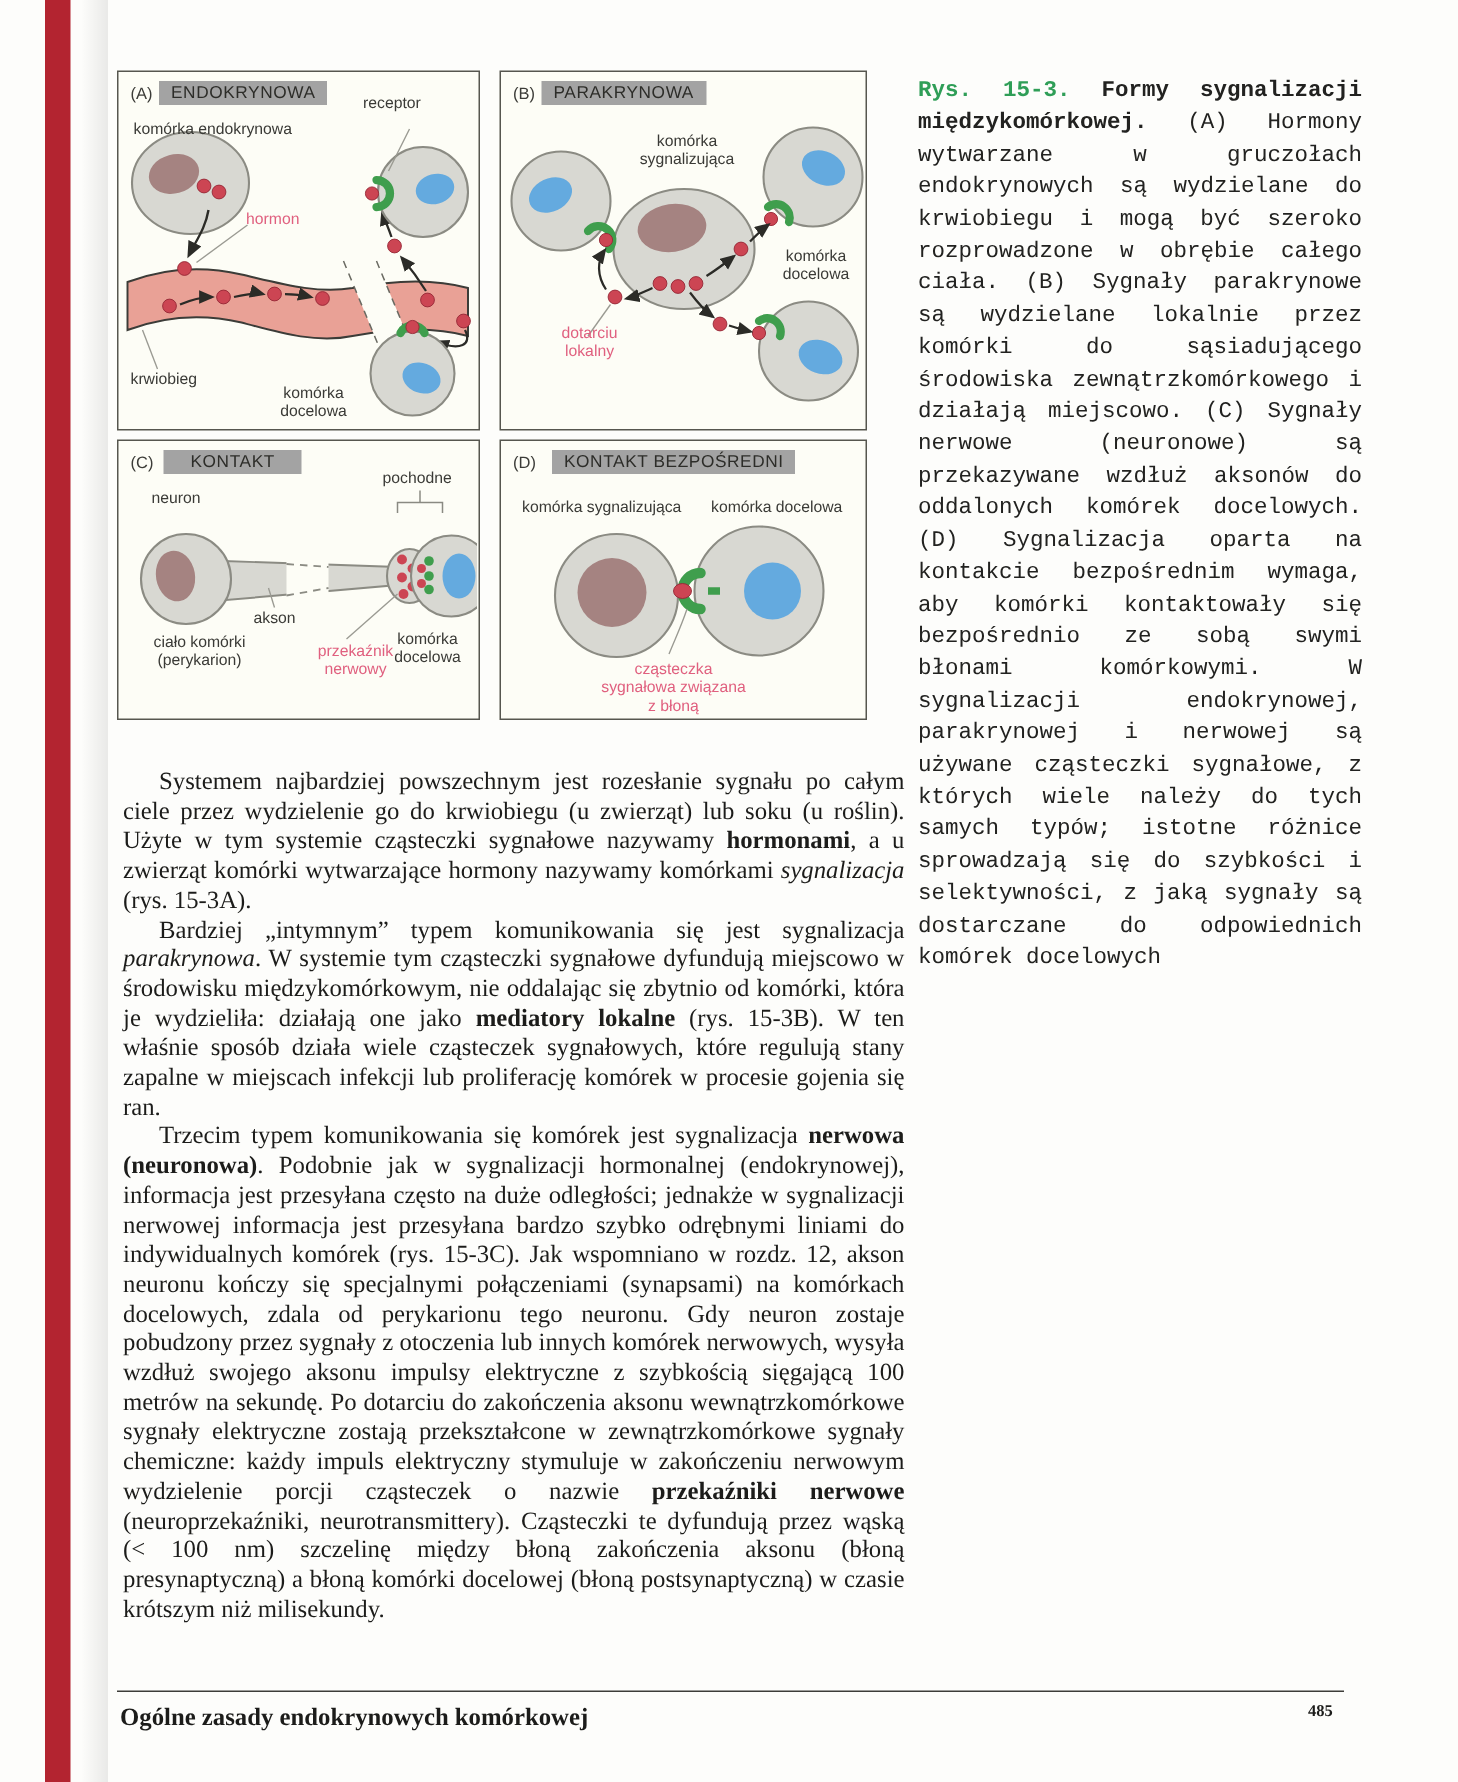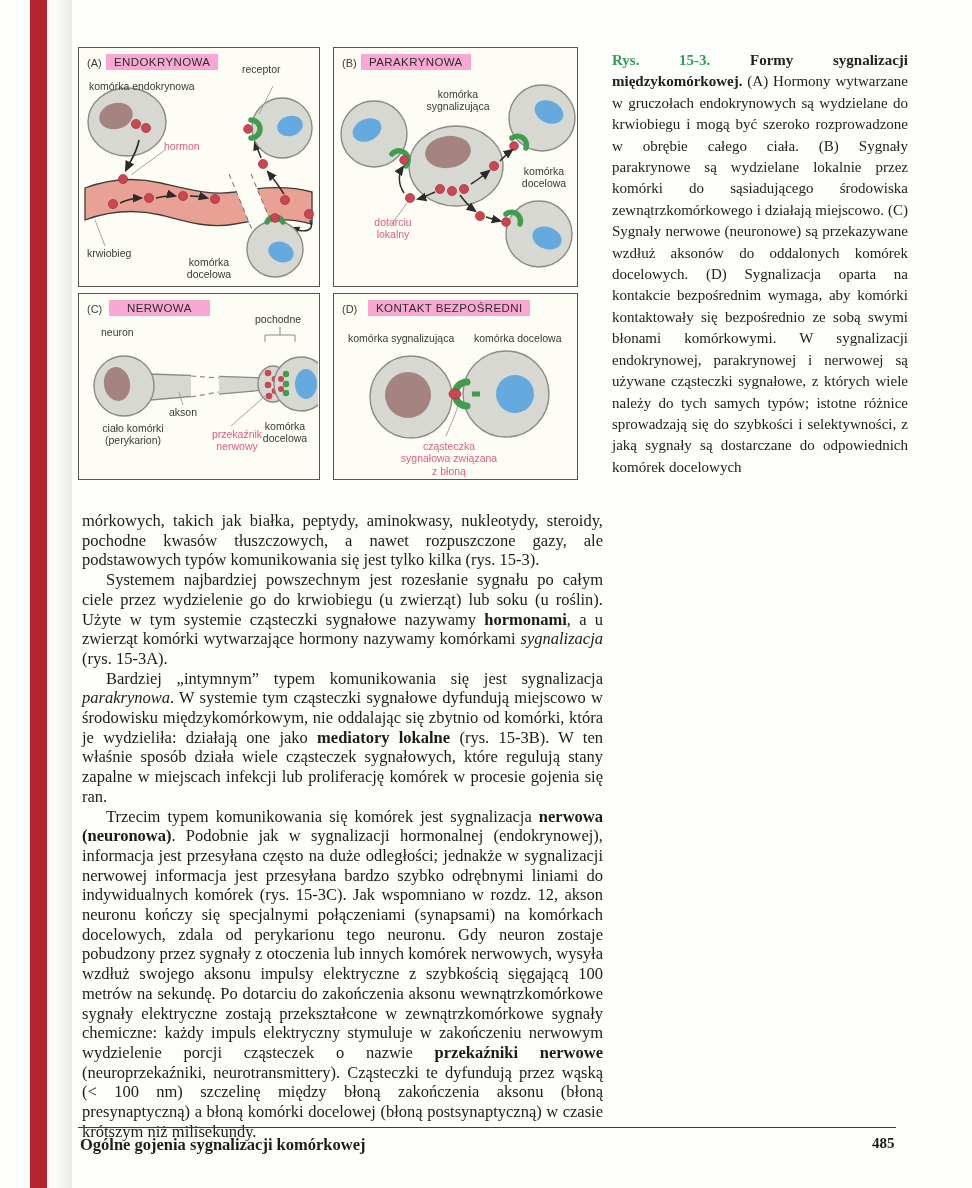--- a/index.html
+++ b/index.html
@@ -11,39 +11,39 @@
   
   .figure{position:absolute;left:78px;top:47px;width:500px;height:433px;}
   .panel{position:absolute;background:#fdfdf6;border:1.3px solid #56564f;box-sizing:border-box;}
   .panel-a{left:0;top:0;width:242px;height:240px;}
   .panel-b{left:255px;top:0;width:245px;height:240px;}
   .panel-c{left:0;top:246px;width:242px;height:187px;}
   .panel-d{left:255px;top:246px;width:245px;height:187px;}
   .panel svg{position:absolute;left:0;top:0;}
   .ptag{position:absolute;font-family:"Liberation Sans",sans-serif;font-size:11px;color:#3c3c38;}
   .ptitle{position:absolute;font-family:"Liberation Sans",sans-serif;font-size:11.5px;color:#2d2d29;
-        background:#f9a8d4;padding:2px 8px;letter-spacing:.4px;white-space:nowrap;}
+        background:#a3a3a3;padding:2px 8px;letter-spacing:.4px;white-space:nowrap;}
   .lbl{position:absolute;font-family:"Liberation Sans",sans-serif;font-size:10.5px;line-height:1.18;
         color:#3a3a36;text-align:center;}
   .lbl.la{text-align:center;white-space:nowrap;}
   .lbl.pink{color:#e0607f;}
   
   .caption{position:absolute;left:612px;top:50px;width:296px;font-size:15px;line-height:21.4px;
-        text-align:justify;color:#222220;}
+        text-align:justify;color:#222220;font-family:Liberation Mono, monospace;}
   .cap-ref{color:#2f9e57;font-weight:bold;}
   .cap-title{font-weight:bold;}
   
   .article{position:absolute;left:82px;top:511px;width:521px;font-size:16.5px;line-height:19.7px;
         text-align:justify;}
   .article p{margin:0;text-indent:24px;}
   .article p.noindent{text-indent:0;}
   
   .footer-rule{position:absolute;left:78px;top:1127px;width:818px;border-top:1.5px solid #3d3d39;}
   .footer-title{position:absolute;left:80px;top:1135px;font-size:16.5px;font-weight:bold;white-space:nowrap;}
-  .page-num{position:absolute;left:872px;top:1135px;font-size:15px;font-weight:bold;}
+  .page-num{position:absolute;left:872px;top:1135px;font-size:11px;font-weight:bold;}
 </style>
 </head>
 <body>
 
 <div class="page">
   <div class="accent-bar"></div>
   <div class="edge-shade"></div>
 
   <div class="figure">
 
@@ -196,21 +196,21 @@
           <circle cx="202" cy="85" r="3" fill="#cc4553"></circle>
           <circle cx="202" cy="95" r="3" fill="#cc4553"></circle>
         </g>
 
         <path d="M186,48 L186,41 L216,41 L216,48" stroke="#8a8a82" stroke-width="1" fill="none"></path>
         <path d="M201,41 L201,33" stroke="#8a8a82" stroke-width="1" fill="none"></path>
         <path d="M104,111 L100,98" stroke="#9a9a92" stroke-width="0.9" fill="none"></path>
         <path d="M152,132 L186,102" stroke="#9a9a92" stroke-width="0.9" fill="none"></path>
       </svg>
       <span class="ptag" style="left:8px;top:9px">(C)</span>
-      <span class="ptitle" style="left:30px;top:6px;padding:2px 18px">NERWOWA</span>
+      <span class="ptitle" style="left:30px;top:6px;padding:2px 18px">KONTAKT</span>
       <span class="lbl la" style="left:22px;top:32px">neuron</span>
       <span class="lbl la" style="left:176px;top:19px">pochodne</span>
       <span class="lbl la" style="left:90px;top:112px">akson</span>
       <span class="lbl" style="left:8px;top:128px;width:92px">ciało komórki (perykarion)</span>
       <span class="lbl pink" style="left:116px;top:134px;width:84px">przekaźnik nerwowy</span>
       <span class="lbl" style="left:174px;top:126px;width:64px">komórka docelowa</span>
     </div>
 
     <div class="panel panel-d">
       <svg width="242" height="184" viewBox="0 0 242 184">
@@ -235,30 +235,27 @@
       <span class="lbl la" style="left:140px;top:38px">komórka docelowa</span>
       <span class="lbl pink" style="left:66px;top:146px;width:98px">cząsteczka sygnałowa związana z błoną</span>
     </div>
   </div>
 
   <div class="caption">
     <span class="cap-ref">Rys. 15-3.</span><span class="cap-title"> Formy sygnalizacji międzykomórkowej.</span><span> (A) Hormony wytwarzane w gruczołach endokrynowych są wydzielane do krwiobiegu i mogą być szeroko rozprowadzone w obrębie całego ciała. (B) Sygnały parakrynowe są wydzielane lokalnie przez komórki do sąsiadującego środowiska zewnątrzkomórkowego i działają miejscowo. (C) Sygnały nerwowe (neuronowe) są przekazywane wzdłuż aksonów do oddalonych komórek docelowych. (D) Sygnalizacja oparta na kontakcie bezpośrednim wymaga, aby komórki kontaktowały się bezpośrednio ze sobą swymi błonami komórkowymi. W sygnalizacji endokrynowej, parakrynowej i nerwowej są używane cząsteczki sygnałowe, z których wiele należy do tych samych typów; istotne różnice sprowadzają się do szybkości i selektywności, z jaką sygnały są dostarczane do odpowiednich komórek docelowych</span>
   </div>
 
   <div class="article">
-    <p class="noindent">
-      <span>mórkowych, takich jak białka, peptydy, aminokwasy, nukleotydy, steroidy, pochodne kwasów tłuszczowych, a nawet rozpuszczone gazy, ale podstawowych typów komunikowania się jest tylko kilka (rys. 15-3).</span>
-    </p>
     <p>
       <span>Systemem najbardziej powszechnym jest rozesłanie sygnału po całym ciele przez wydzielenie go do krwiobiegu (u zwierząt) lub soku (u roślin). Użyte w tym systemie cząsteczki sygnałowe nazywamy </span><b>hormonami</b><span>, a u zwierząt komórki wytwarzające hormony nazywamy komórkami </span><i>sygnalizacja</i><span> (rys. 15-3A).</span>
     </p>
     <p>
       <span>Bardziej „intymnym” typem komunikowania się jest sygnalizacja </span><i>parakrynowa</i><span>. W systemie tym cząsteczki sygnałowe dyfundują miejscowo w środowisku międzykomórkowym, nie oddalając się zbytnio od komórki, która je wydzieliła: działają one jako </span><b>mediatory lokalne</b><span> (rys. 15-3B). W ten właśnie sposób działa wiele cząsteczek sygnałowych, które regulują stany zapalne w miejscach infekcji lub proliferację komórek w procesie gojenia się ran.</span>
     </p>
     <p>
       <span>Trzecim typem komunikowania się komórek jest sygnalizacja </span><b>nerwowa (neuronowa)</b><span>. Podobnie jak w sygnalizacji hormonalnej (endokrynowej), informacja jest przesyłana często na duże odległości; jednakże w sygnalizacji nerwowej informacja jest przesyłana bardzo szybko odrębnymi liniami do indywidualnych komórek (rys. 15-3C). Jak wspomniano w rozdz. 12, akson neuronu kończy się specjalnymi połączeniami (synapsami) na komórkach docelowych, zdala od perykarionu tego neuronu. Gdy neuron zostaje pobudzony przez sygnały z otoczenia lub innych komórek nerwowych, wysyła wzdłuż swojego aksonu impulsy elektryczne z szybkością sięgającą 100 metrów na sekundę. Po dotarciu do zakończenia aksonu wewnątrzkomórkowe sygnały elektryczne zostają przekształcone w zewnątrzkomórkowe sygnały chemiczne: każdy impuls elektryczny stymuluje w zakończeniu nerwowym wydzielenie porcji cząsteczek o nazwie </span><b>przekaźniki nerwowe</b><span> (neuroprzekaźniki, neurotransmittery). Cząsteczki te dyfundują przez wąską (&lt; 100 nm) szczelinę między błoną zakończenia aksonu (błoną presynaptyczną) a błoną komórki docelowej (błoną postsynaptyczną) w czasie krótszym niż milisekundy.</span>
     </p>
   </div>
 
   <div class="footer-rule"></div>
-  <div class="footer-title">Ogólne gojenia sygnalizacji komórkowej</div>
+  <div class="footer-title">Ogólne zasady endokrynowych komórkowej</div>
   <div class="page-num">485</div>
 </div>
 
 </body></html>

